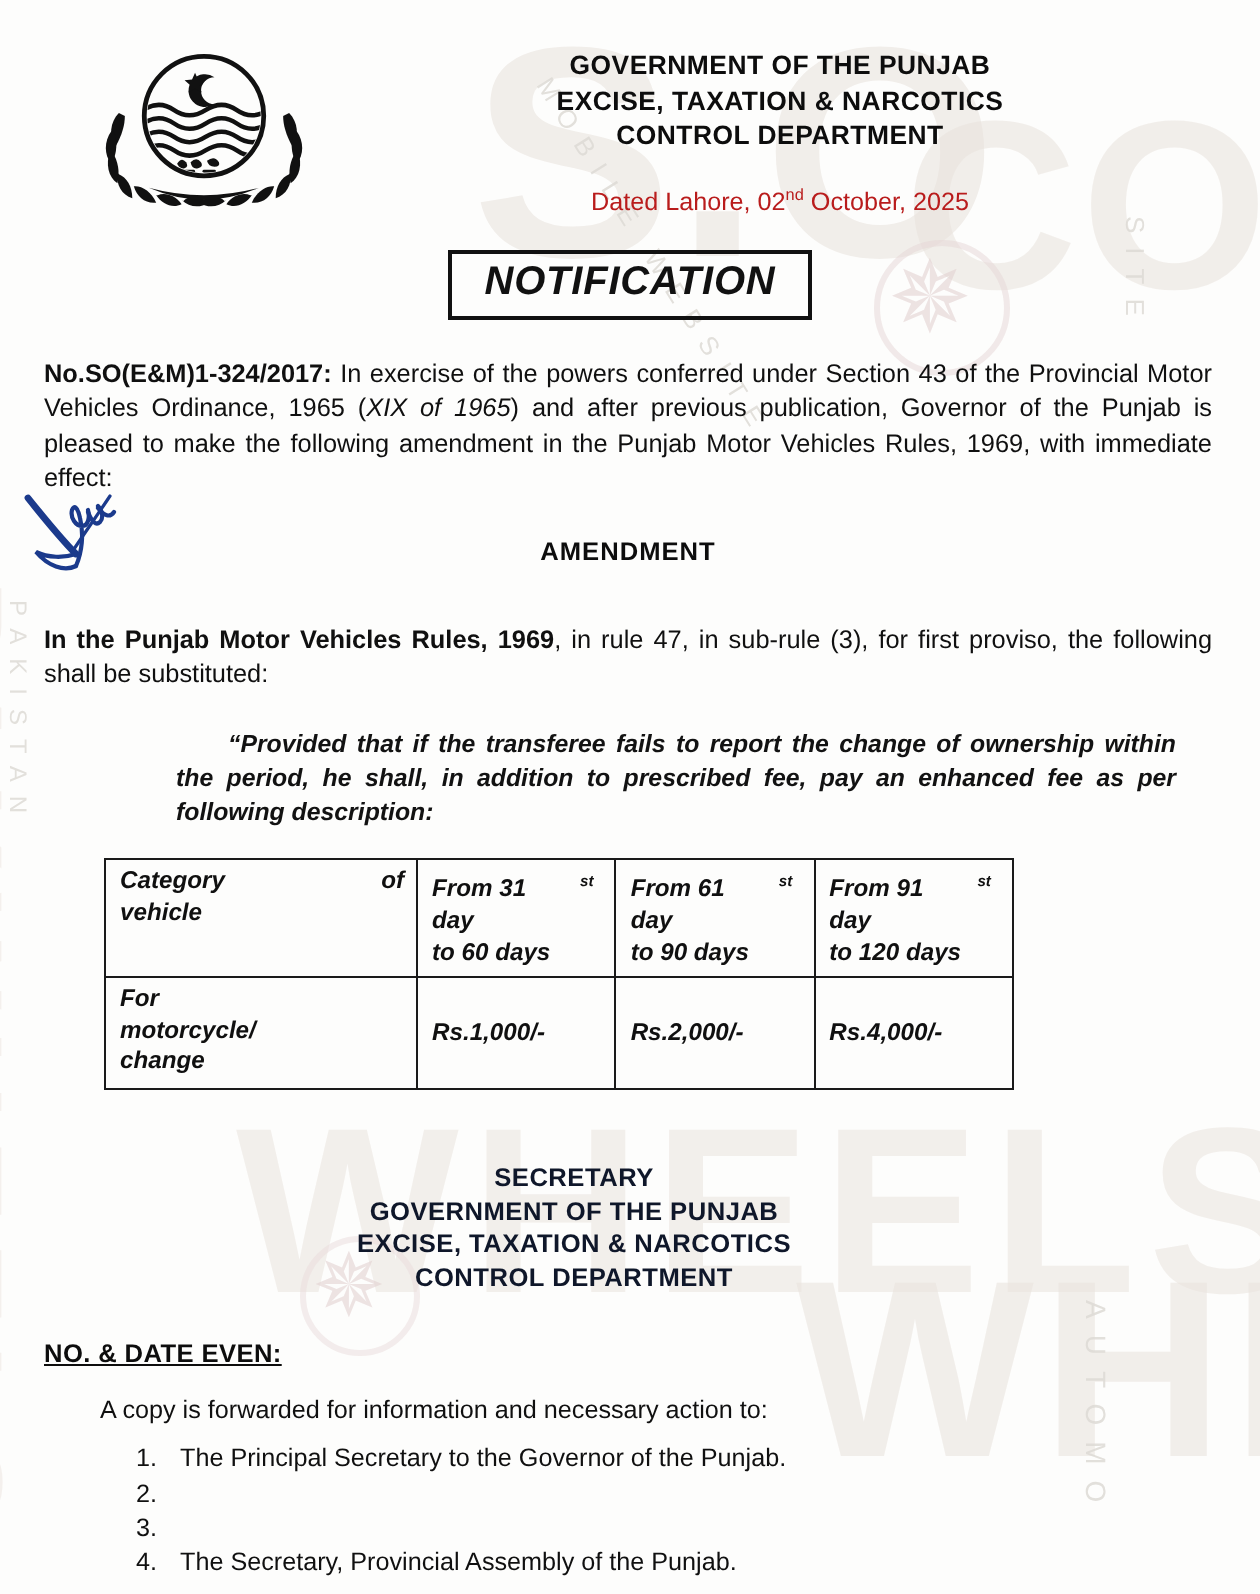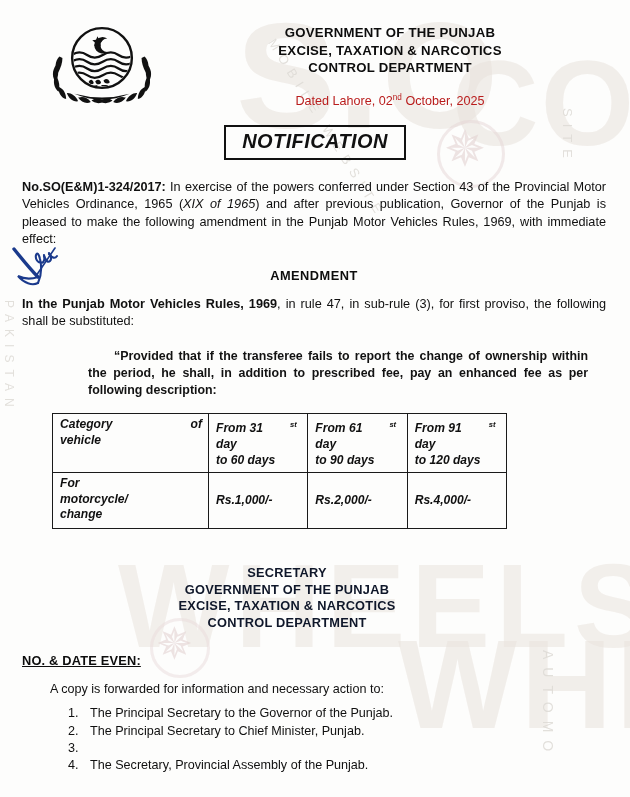--- a/index.html
+++ b/index.html
@@ -144,27 +144,28 @@
     font-weight: 700;
     letter-spacing: .5px;
     margin-top: 19px;
     color: #0d0d0d;
   }
 
   .para-amend {
     font-size: 12.7px;
     line-height: 17.4px;
     text-align: justify;
-    margin-top: 13px;
+    margin-top: 29px;
     color: #101010;
   }
 
   .proviso {
     font-size: 12.4px;
     line-height: 17.2px;
+    font-style: italic;
     font-weight: 600;
     text-align: justify;
     margin: 17px 18px 0 66px;
     color: #121212;
   }
   .proviso .ind { display: inline-block; width: 26px; }
 
   
   .table-wrap {
     margin: 14px 0 0 52px;
@@ -421,21 +422,20 @@
     <div class="no-date">NO. &amp; DATE EVEN:</div>
     <div class="copy-line">A copy is forwarded for information and necessary action to:</div>
 
     <ol class="copies">
       <li>
           <span class="num">1.</span>
           <span>The Principal Secretary to the Governor of the Punjab.</span>
         </li>
       <li>
           <span class="num">2.</span>
-          <span>The Principal Secretary to Chief Minister, Punjab.</span>
         </li>
       <li>
           <span class="num">3.</span>
         </li>
       <li>
           <span class="num">4.</span>
           <span>The Secretary, Provincial Assembly of the Punjab.</span>
         </li>
 
     </ol>

